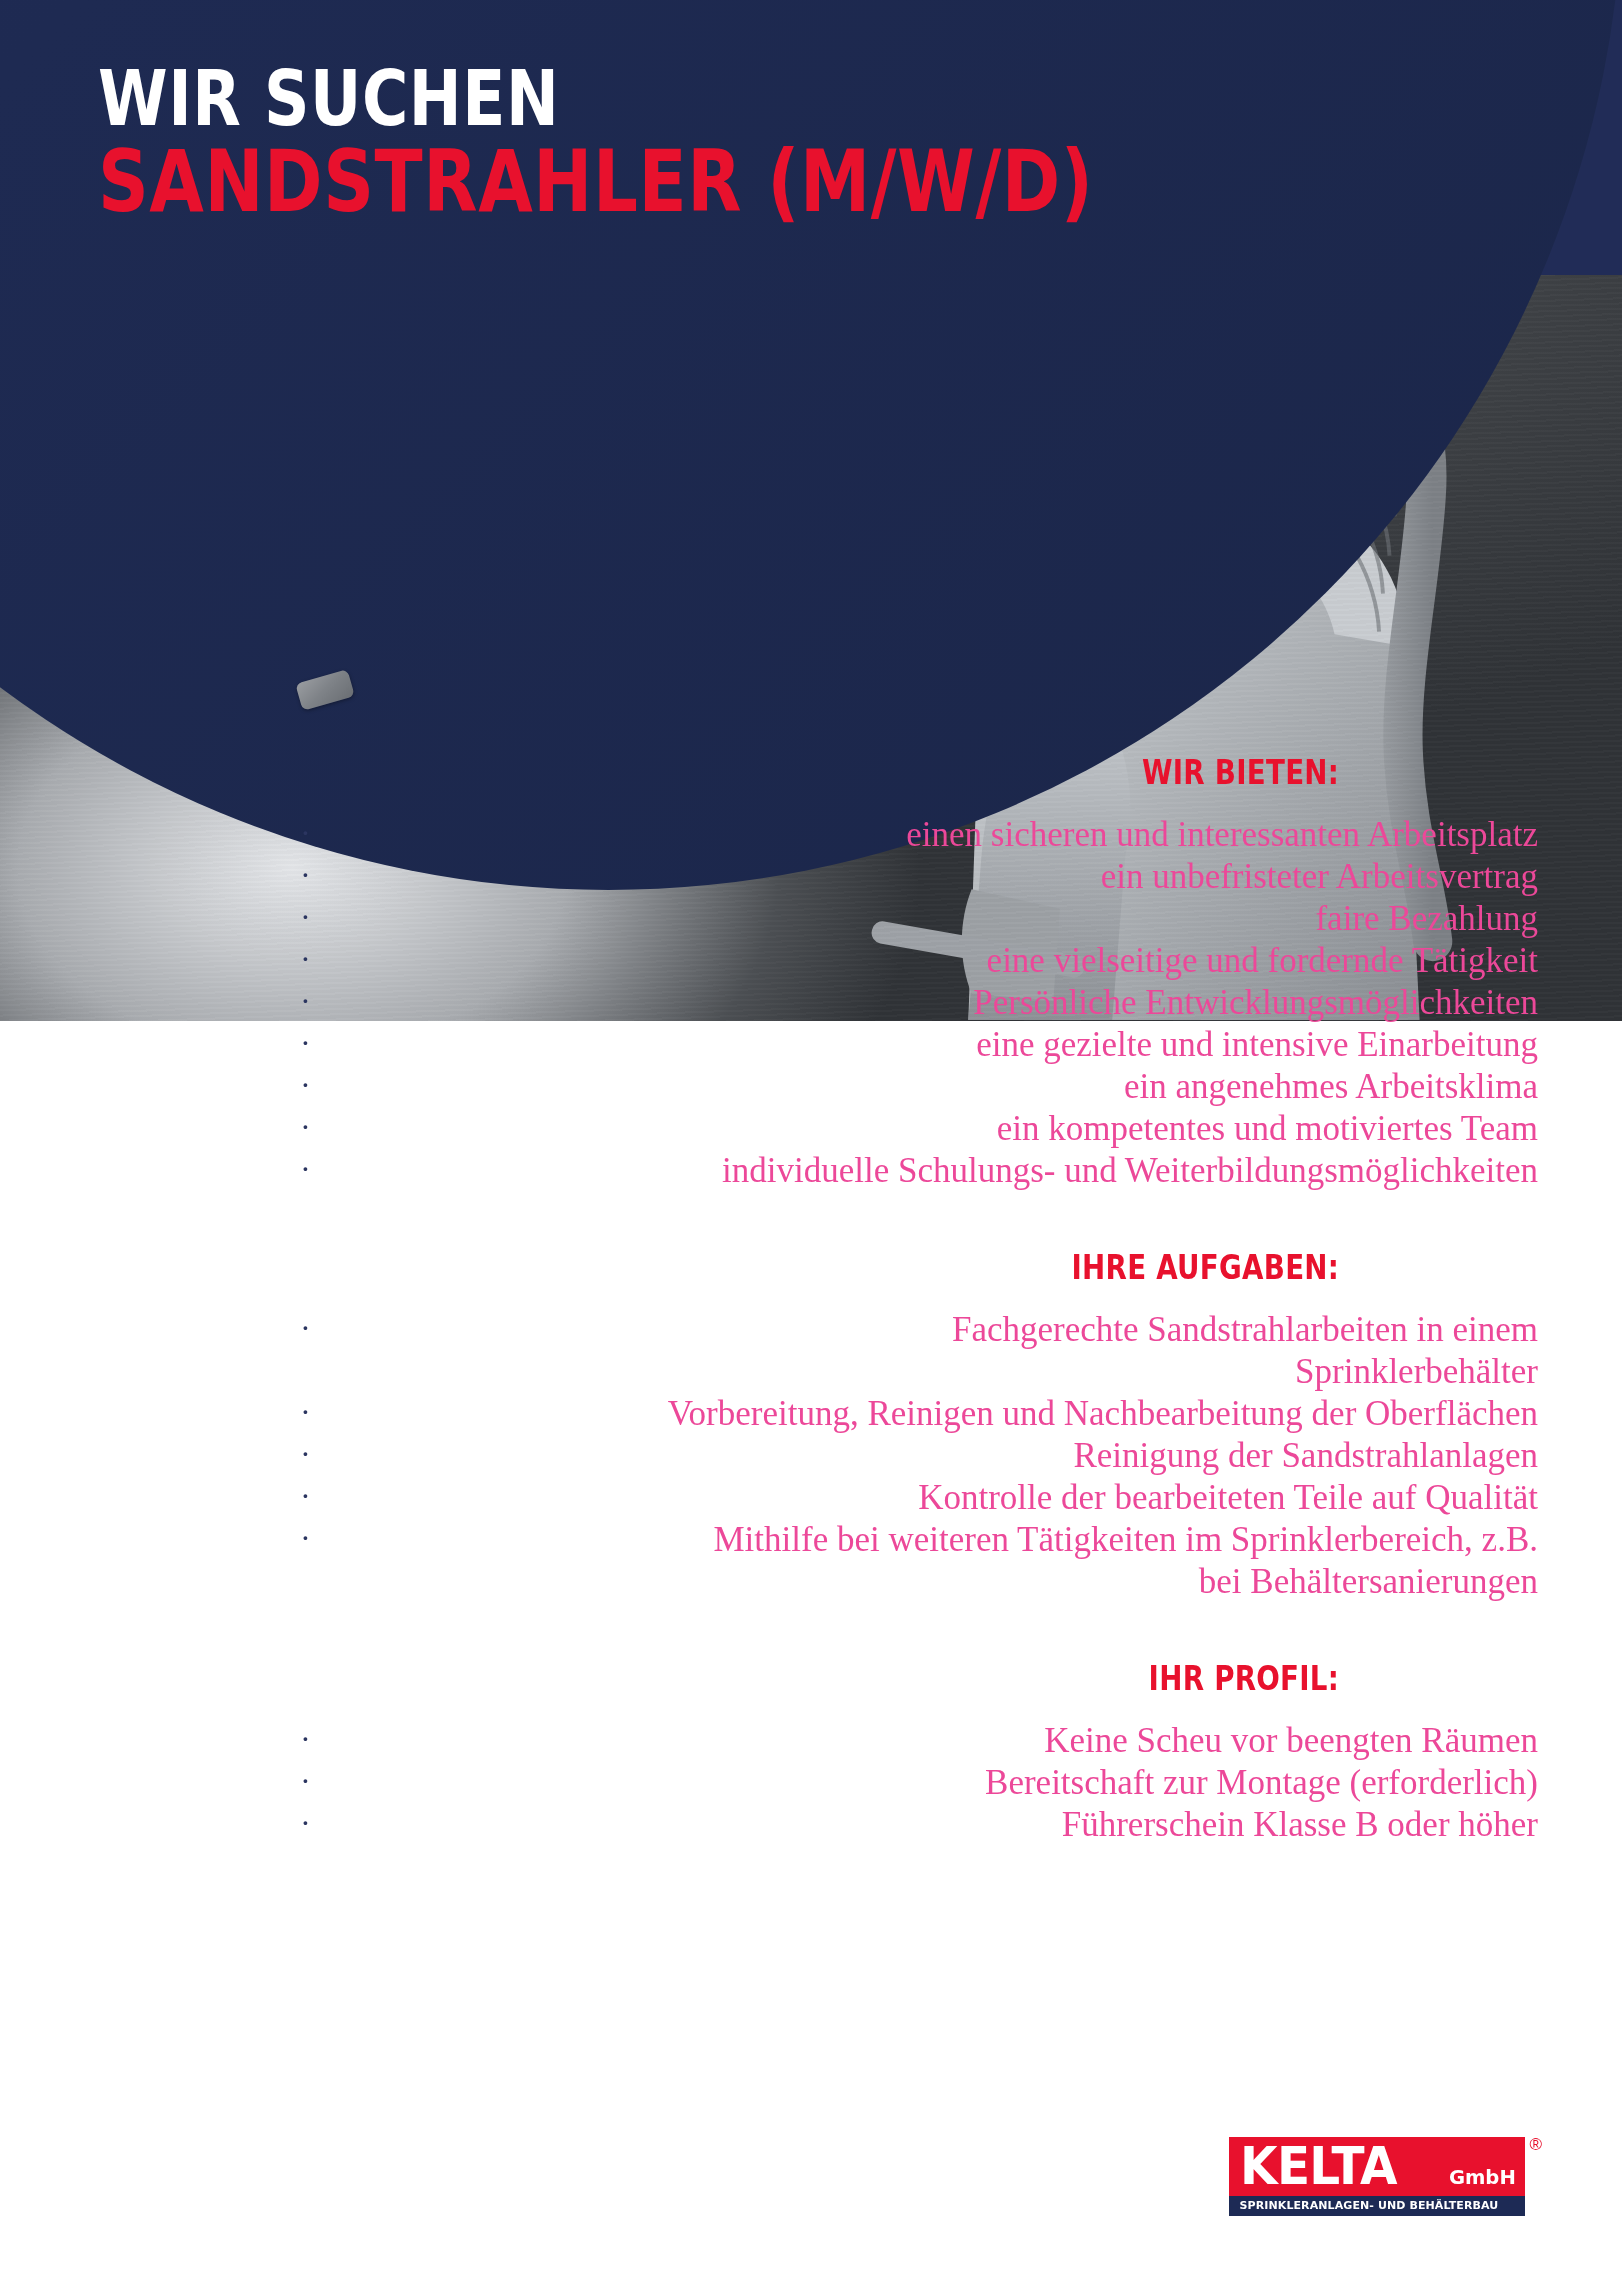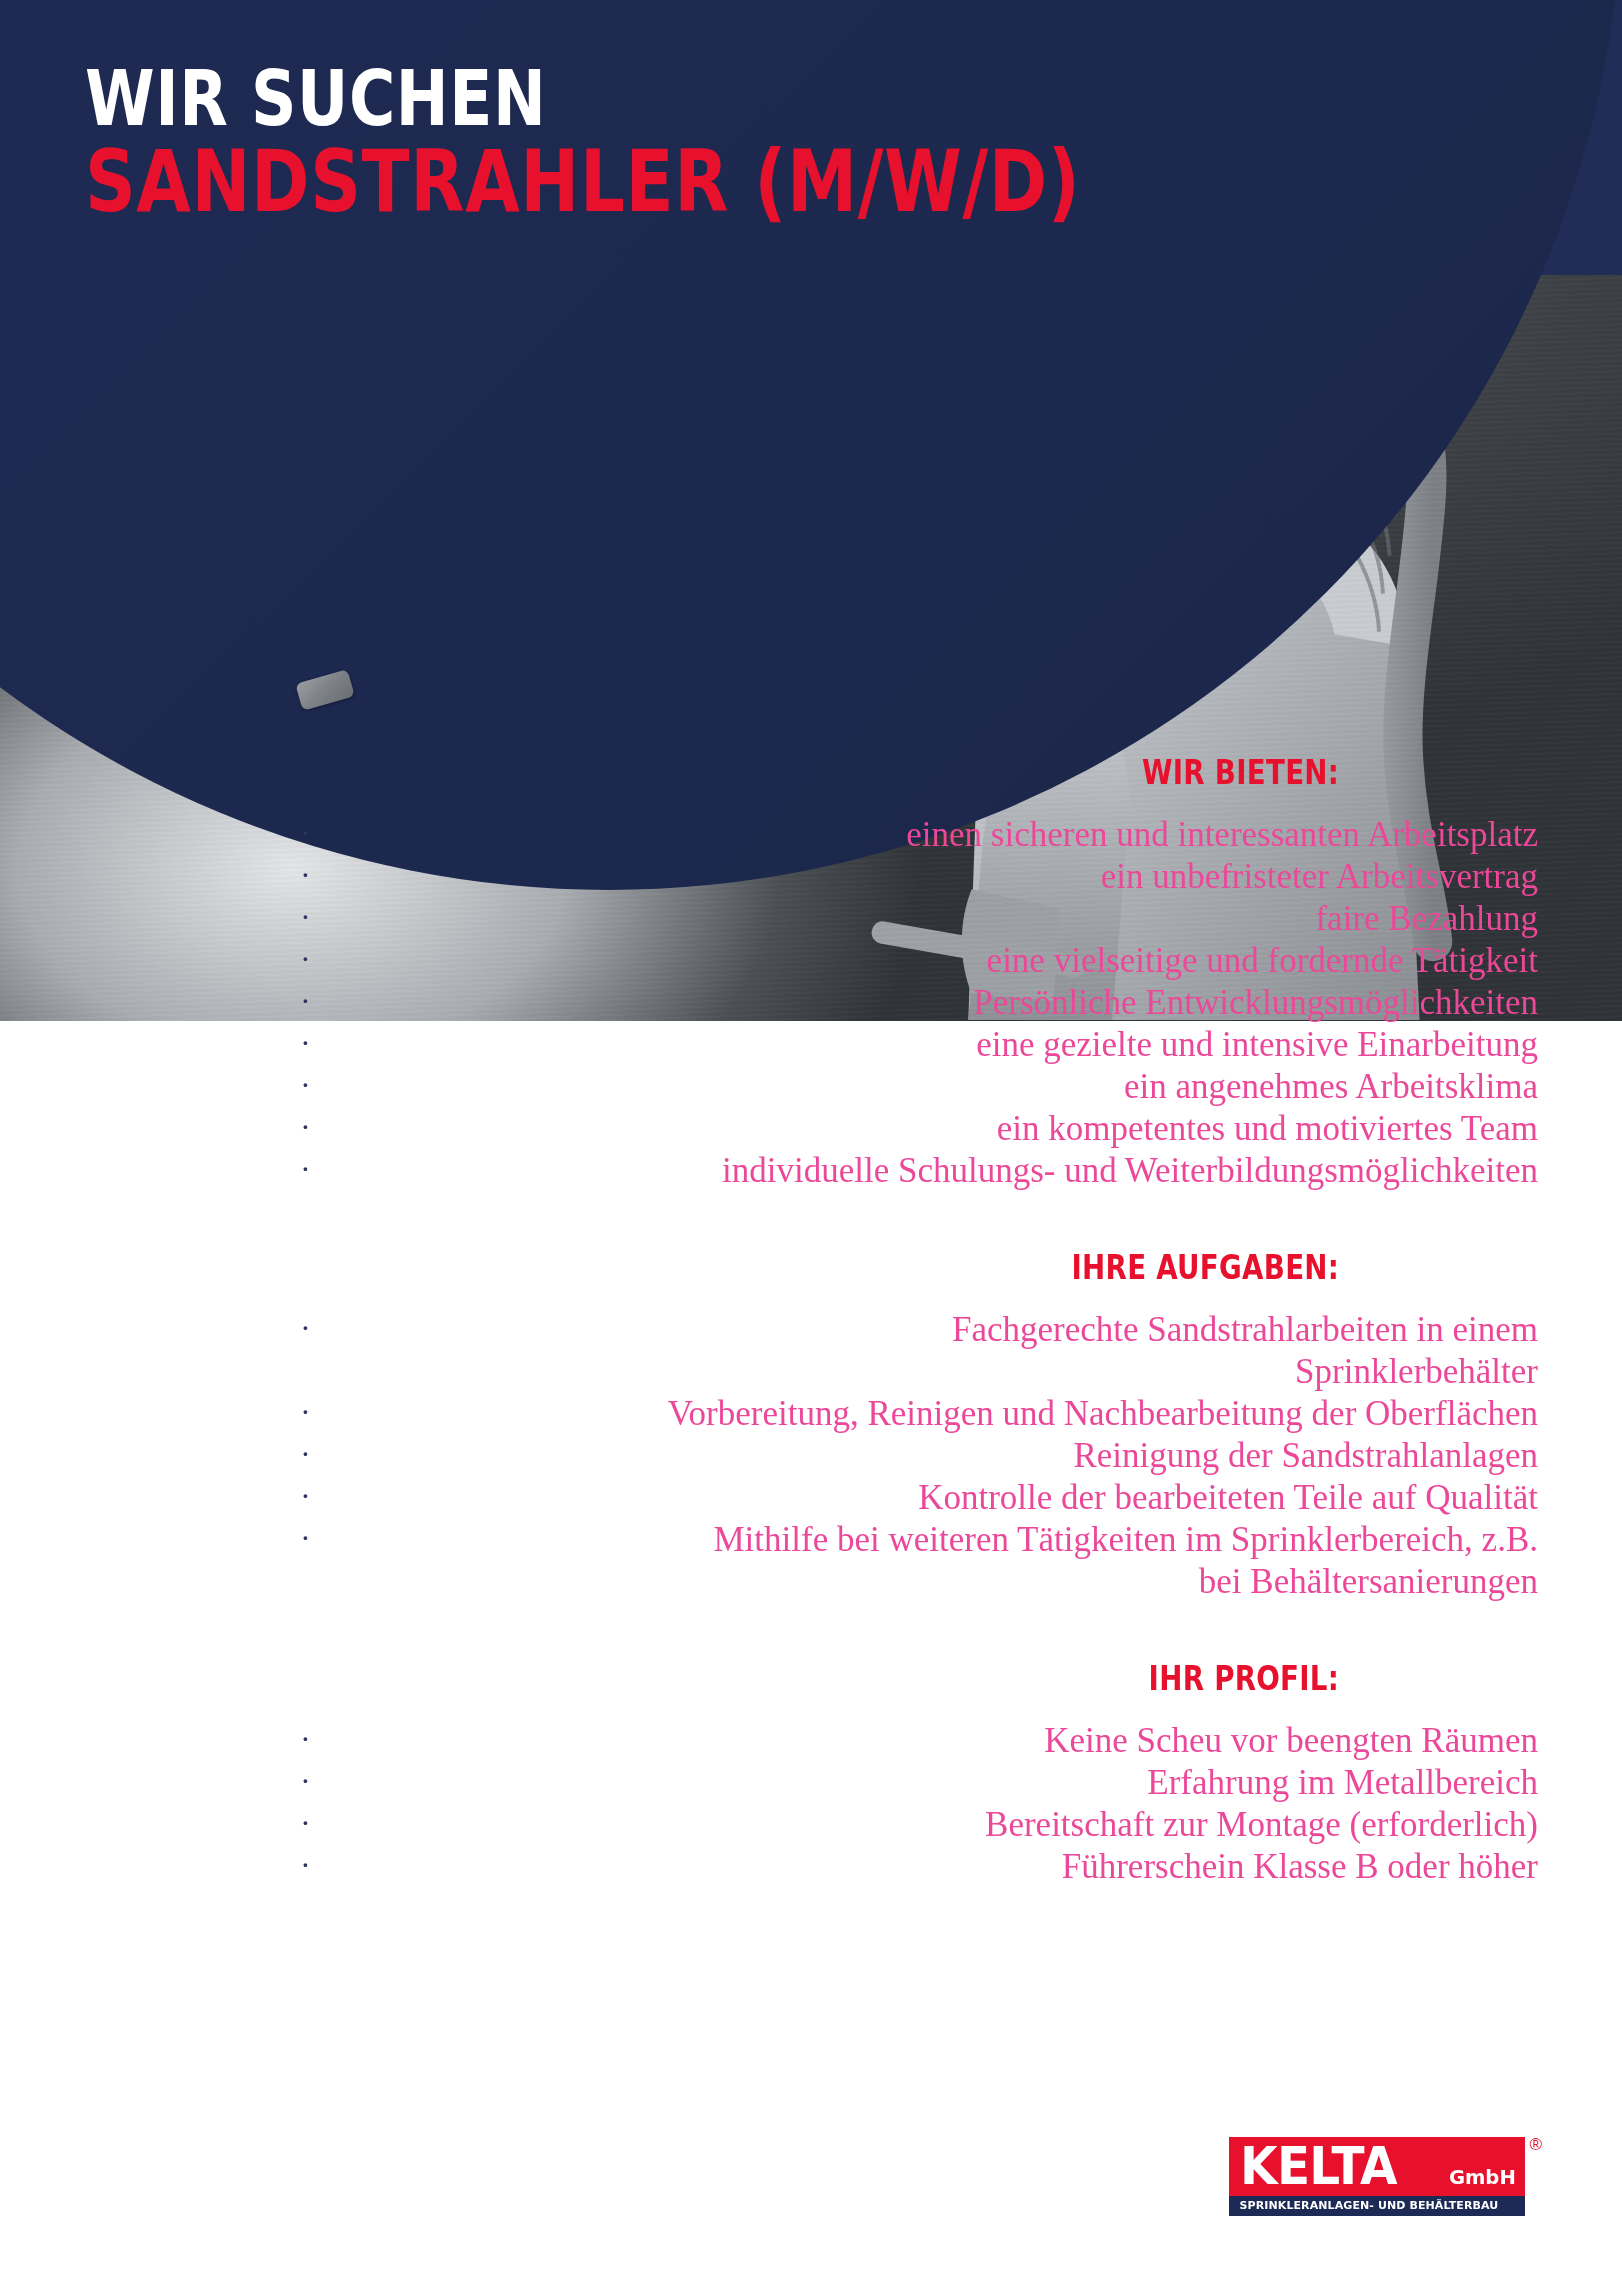--- a/index.html
+++ b/index.html
@@ -92,21 +92,21 @@
     height: 27.5px;
     border-radius: 6.5px;
     background: linear-gradient(150deg,#9a9da1 0%, #7e8287 50%, #6a6e73 100%);
     transform: rotate(-16deg);
     box-shadow: 0 1.3px 3.9px rgba(0,0,0,.35);
   }
 
   
   .headline {
     position: absolute;
-    left: 85px;
+    left: 98px;
     top: 62px;
     width: 1309px;
     z-index: 6;
   }
   .headline .l1 {
     font-family: "DejaVu Sans", sans-serif;
     font-weight: 700;
     font-size: 77px;
     line-height: 73px;
     letter-spacing: 0.7px;
@@ -343,21 +343,20 @@
         <li>Kontrolle der bearbeiteten Teile auf Qualität</li>
         <li>Mithilfe bei weiteren Tätigkeiten im Sprinklerbereich, z.B.
 bei Behältersanierungen</li>
       </ul>
     </div>
 
     <div class="section" id="sec-profil">
       <div class="section-title">IHR PROFIL:</div>
       <ul class="bullets">
         <li>Keine Scheu vor beengten Räumen</li>
-        <li>Erfahrung im Metallbereich</li>
         <li>Bereitschaft zur Montage (erforderlich)</li>
         <li>Führerschein Klasse B oder höher</li>
       </ul>
     </div>
 
   </div>
 
   <div class="logo">
     <div class="logo-main">
       <span class="logo-word">KELTA</span>

